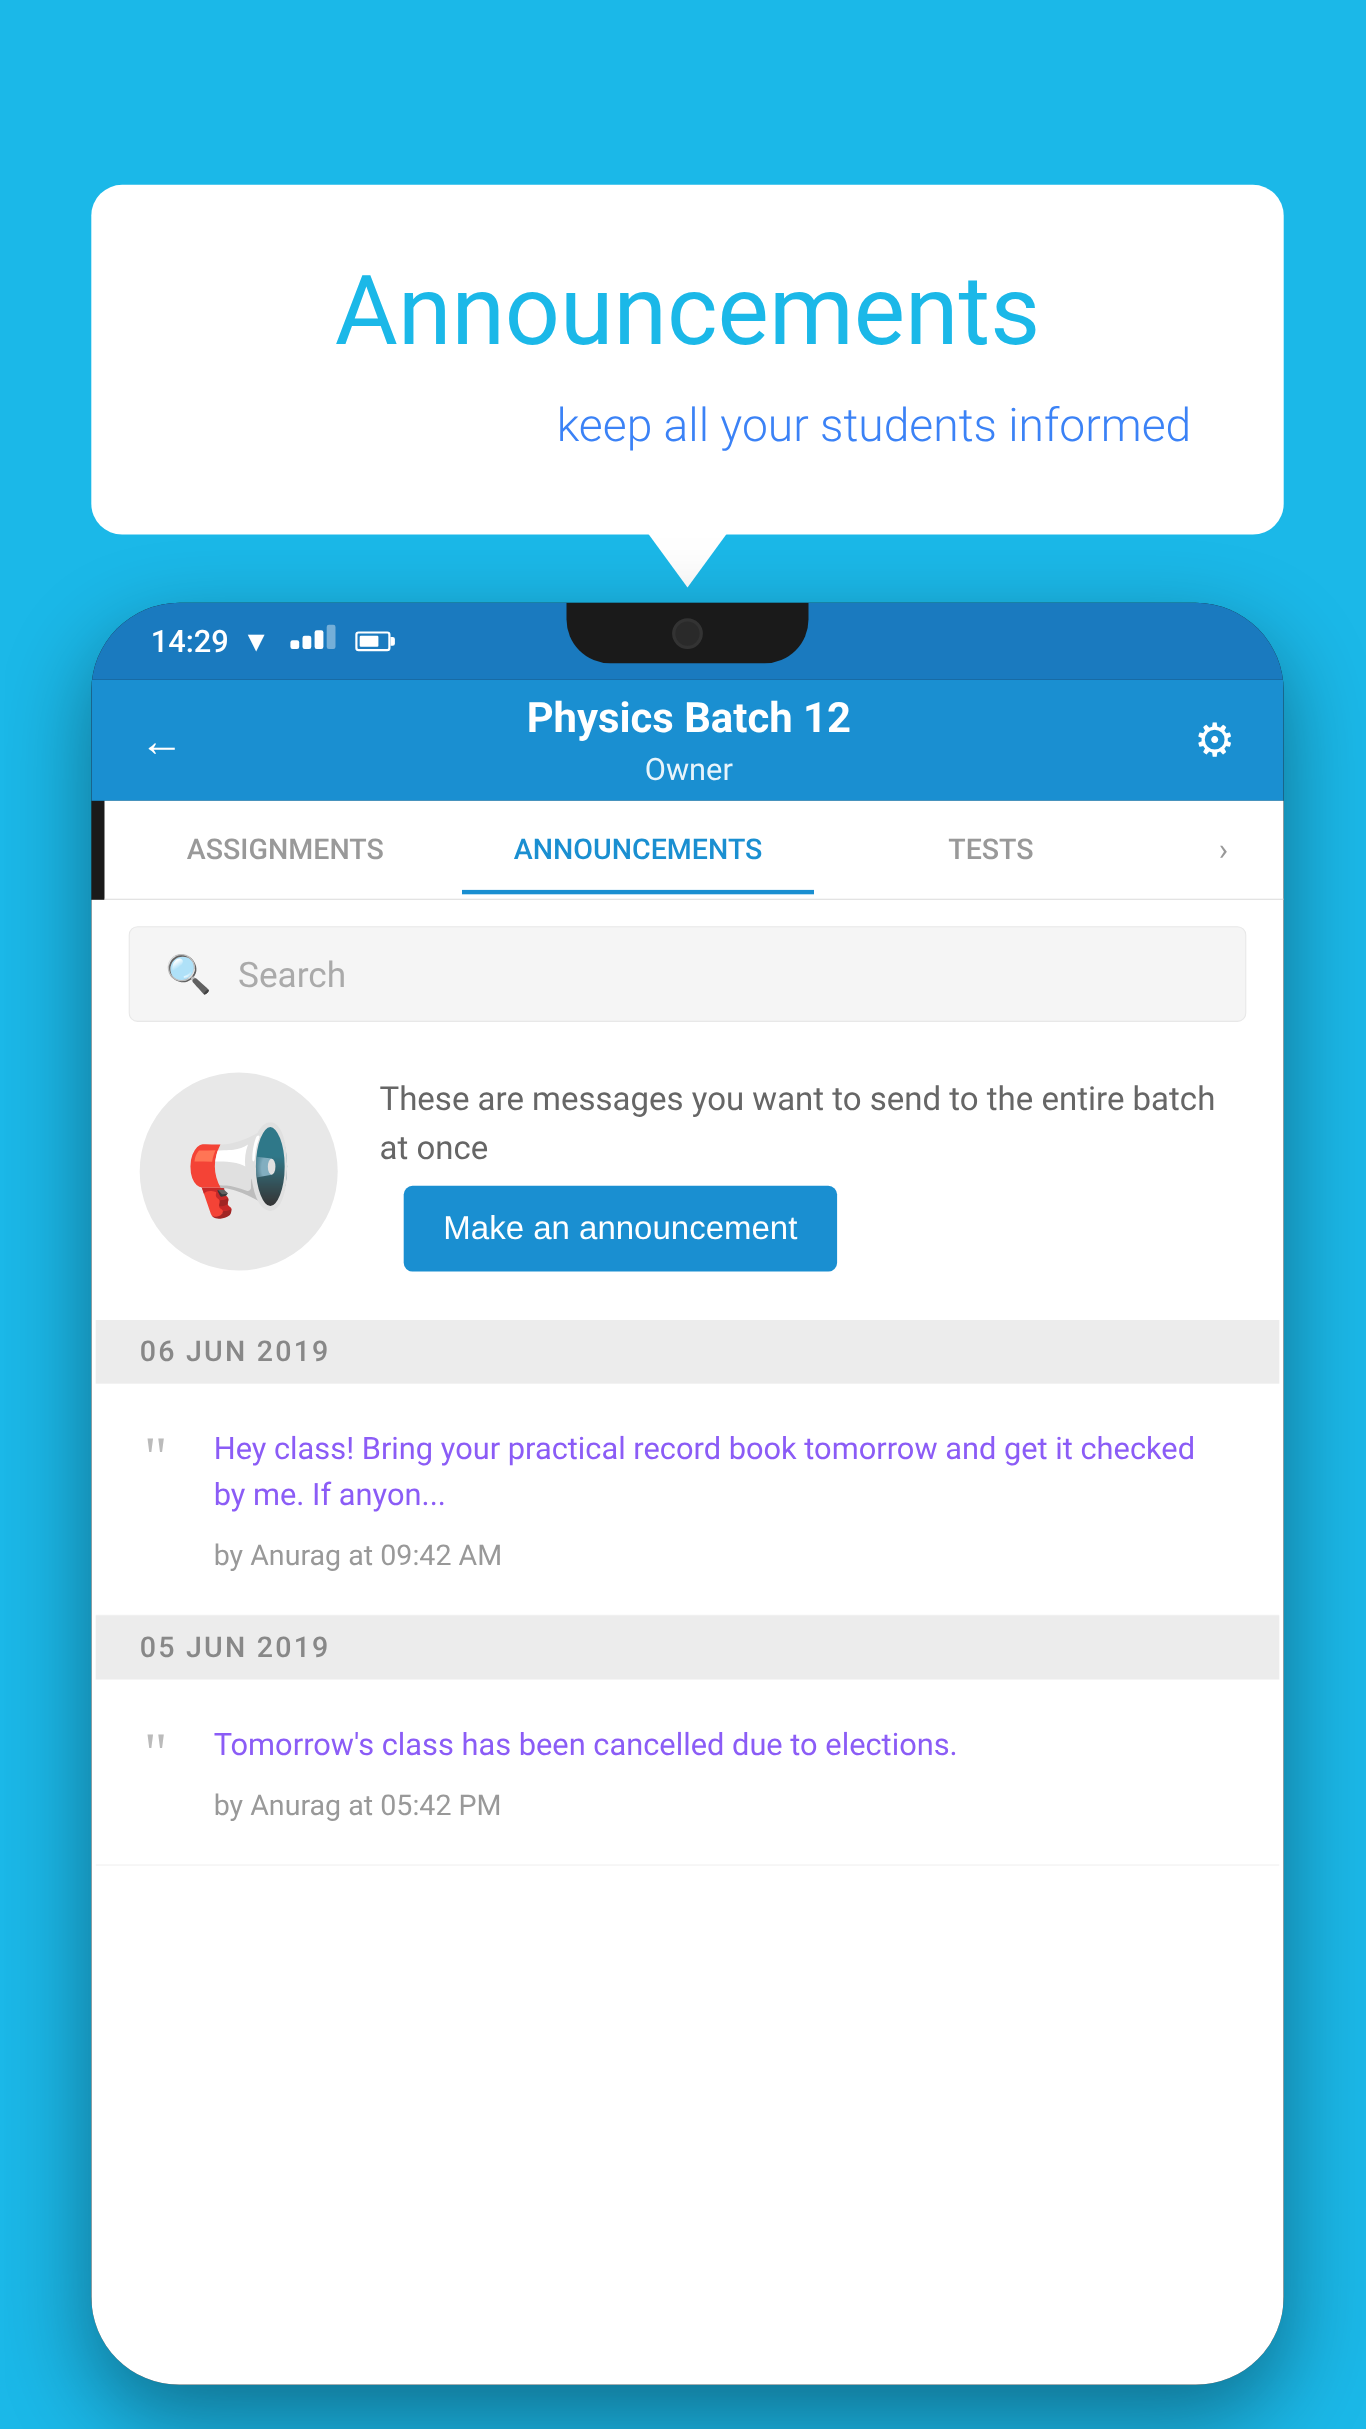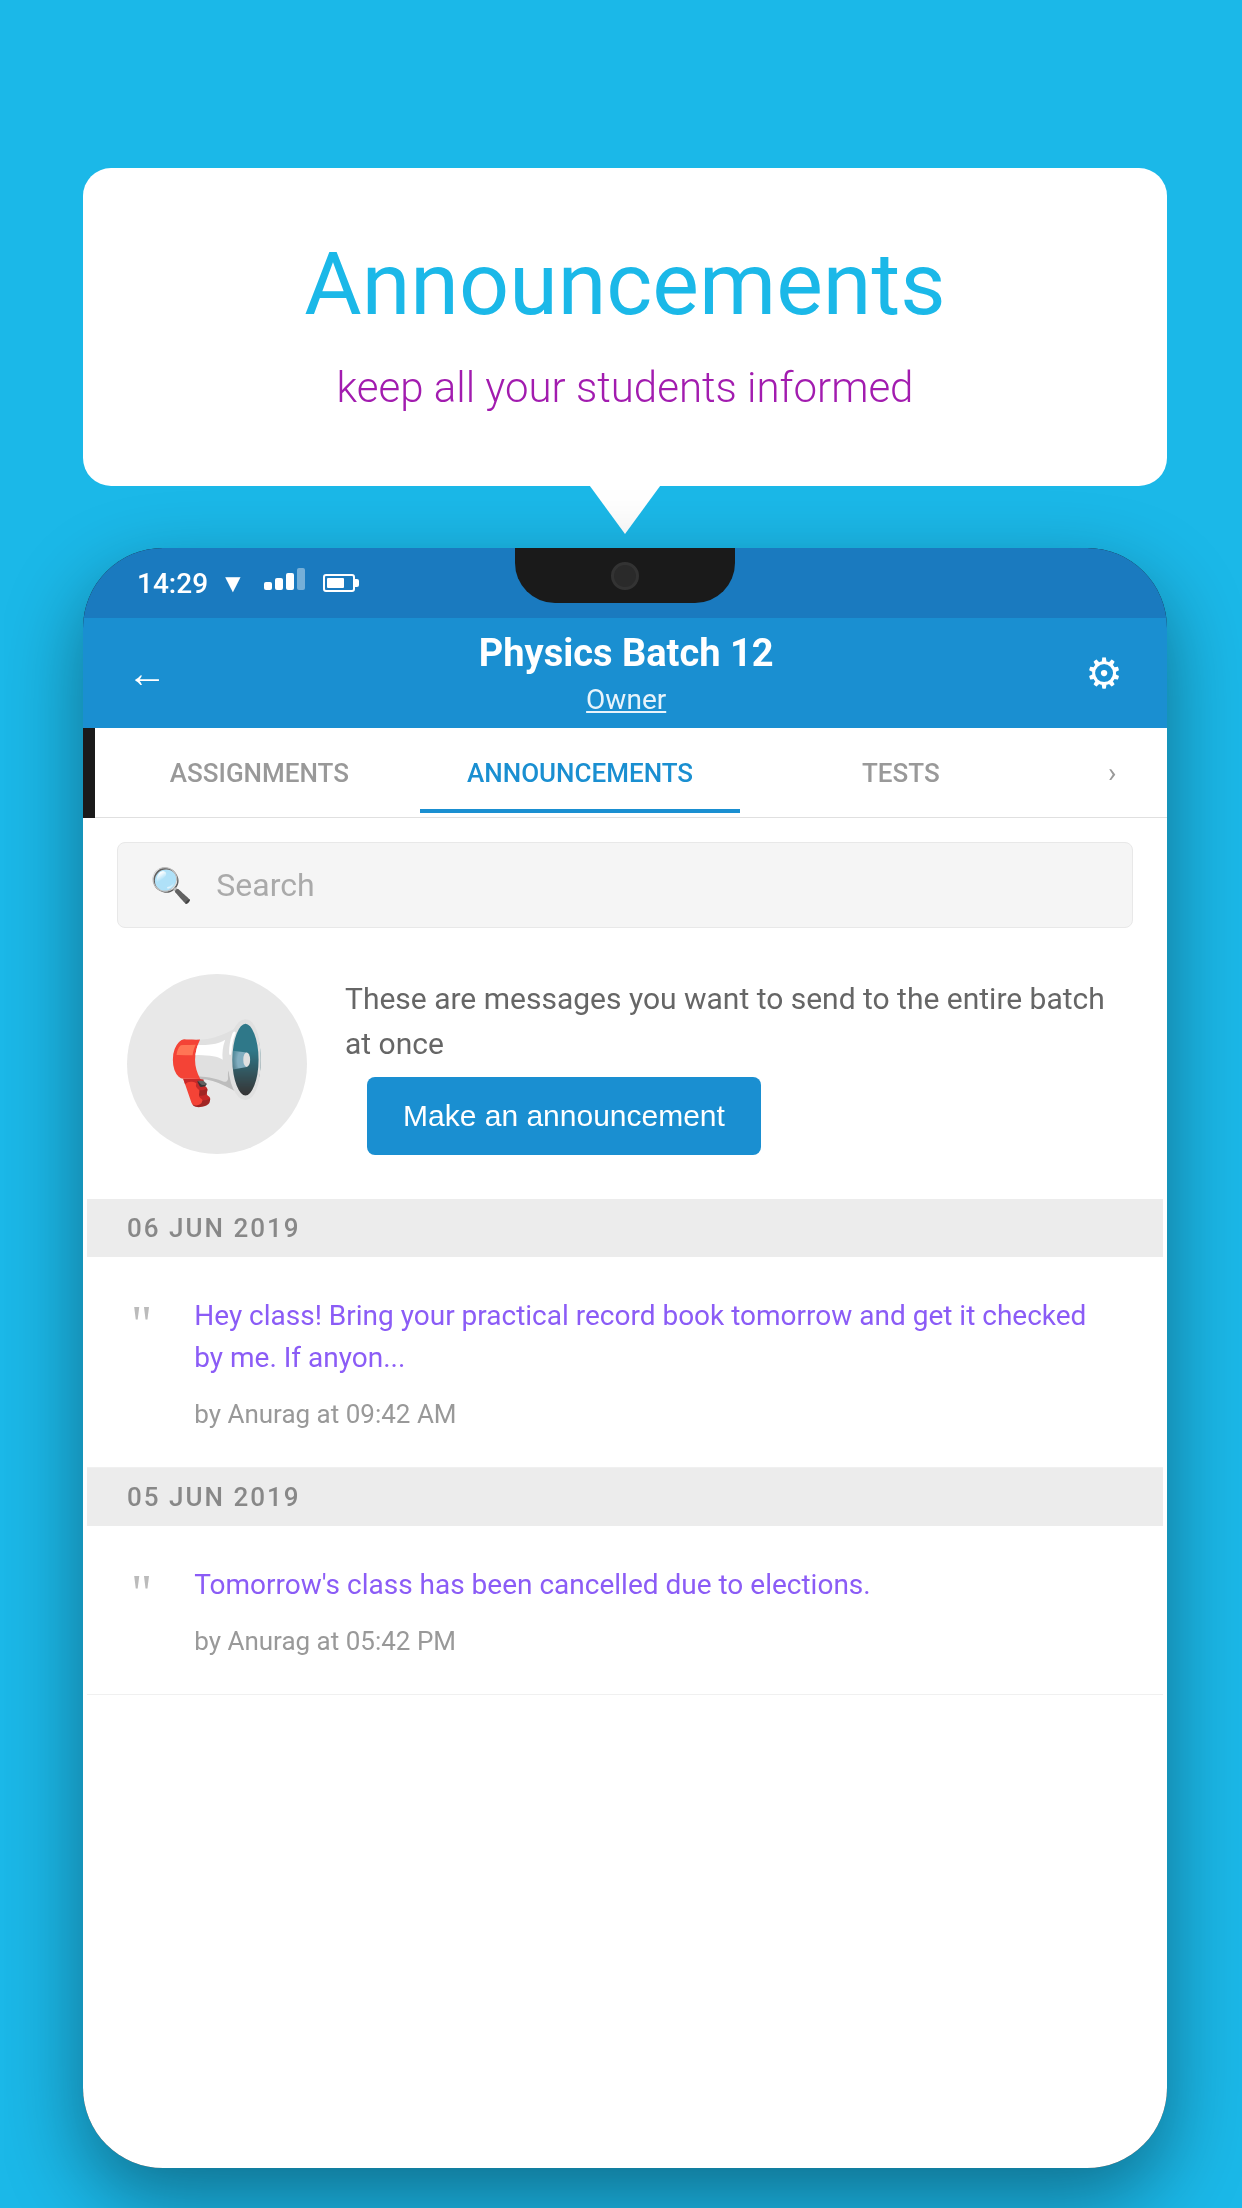--- a/index.html
+++ b/index.html
@@ -46,23 +46,24 @@
     }
 
     .speech-bubble-title {
       color: #1bb8e8;
       font-size: 88px;
       font-weight: 400;
       margin-bottom: 20px;
     }
 
     .speech-bubble-subtitle {
-      color: #a21caf;
+      color: #3b82f6;
       font-size: 42px;
       font-weight: 300;
+      text-align: right;
     }
 
     
     .phone-container {
       position: absolute;
       top: 540px;
       left: 75px;
       right: 75px;
       bottom: 0;
     }
@@ -207,21 +208,20 @@
     .header-title {
       color: white;
       font-size: 38px;
       font-weight: 700;
     }
 
     .header-subtitle {
       color: rgba(255,255,255,0.9);
       font-size: 28px;
       font-weight: 400;
-      text-decoration: underline;
     }
 
     .gear-icon {
       color: white;
       font-size: 42px;
     }
 
     
     .tabs-bar {
       position: absolute;

